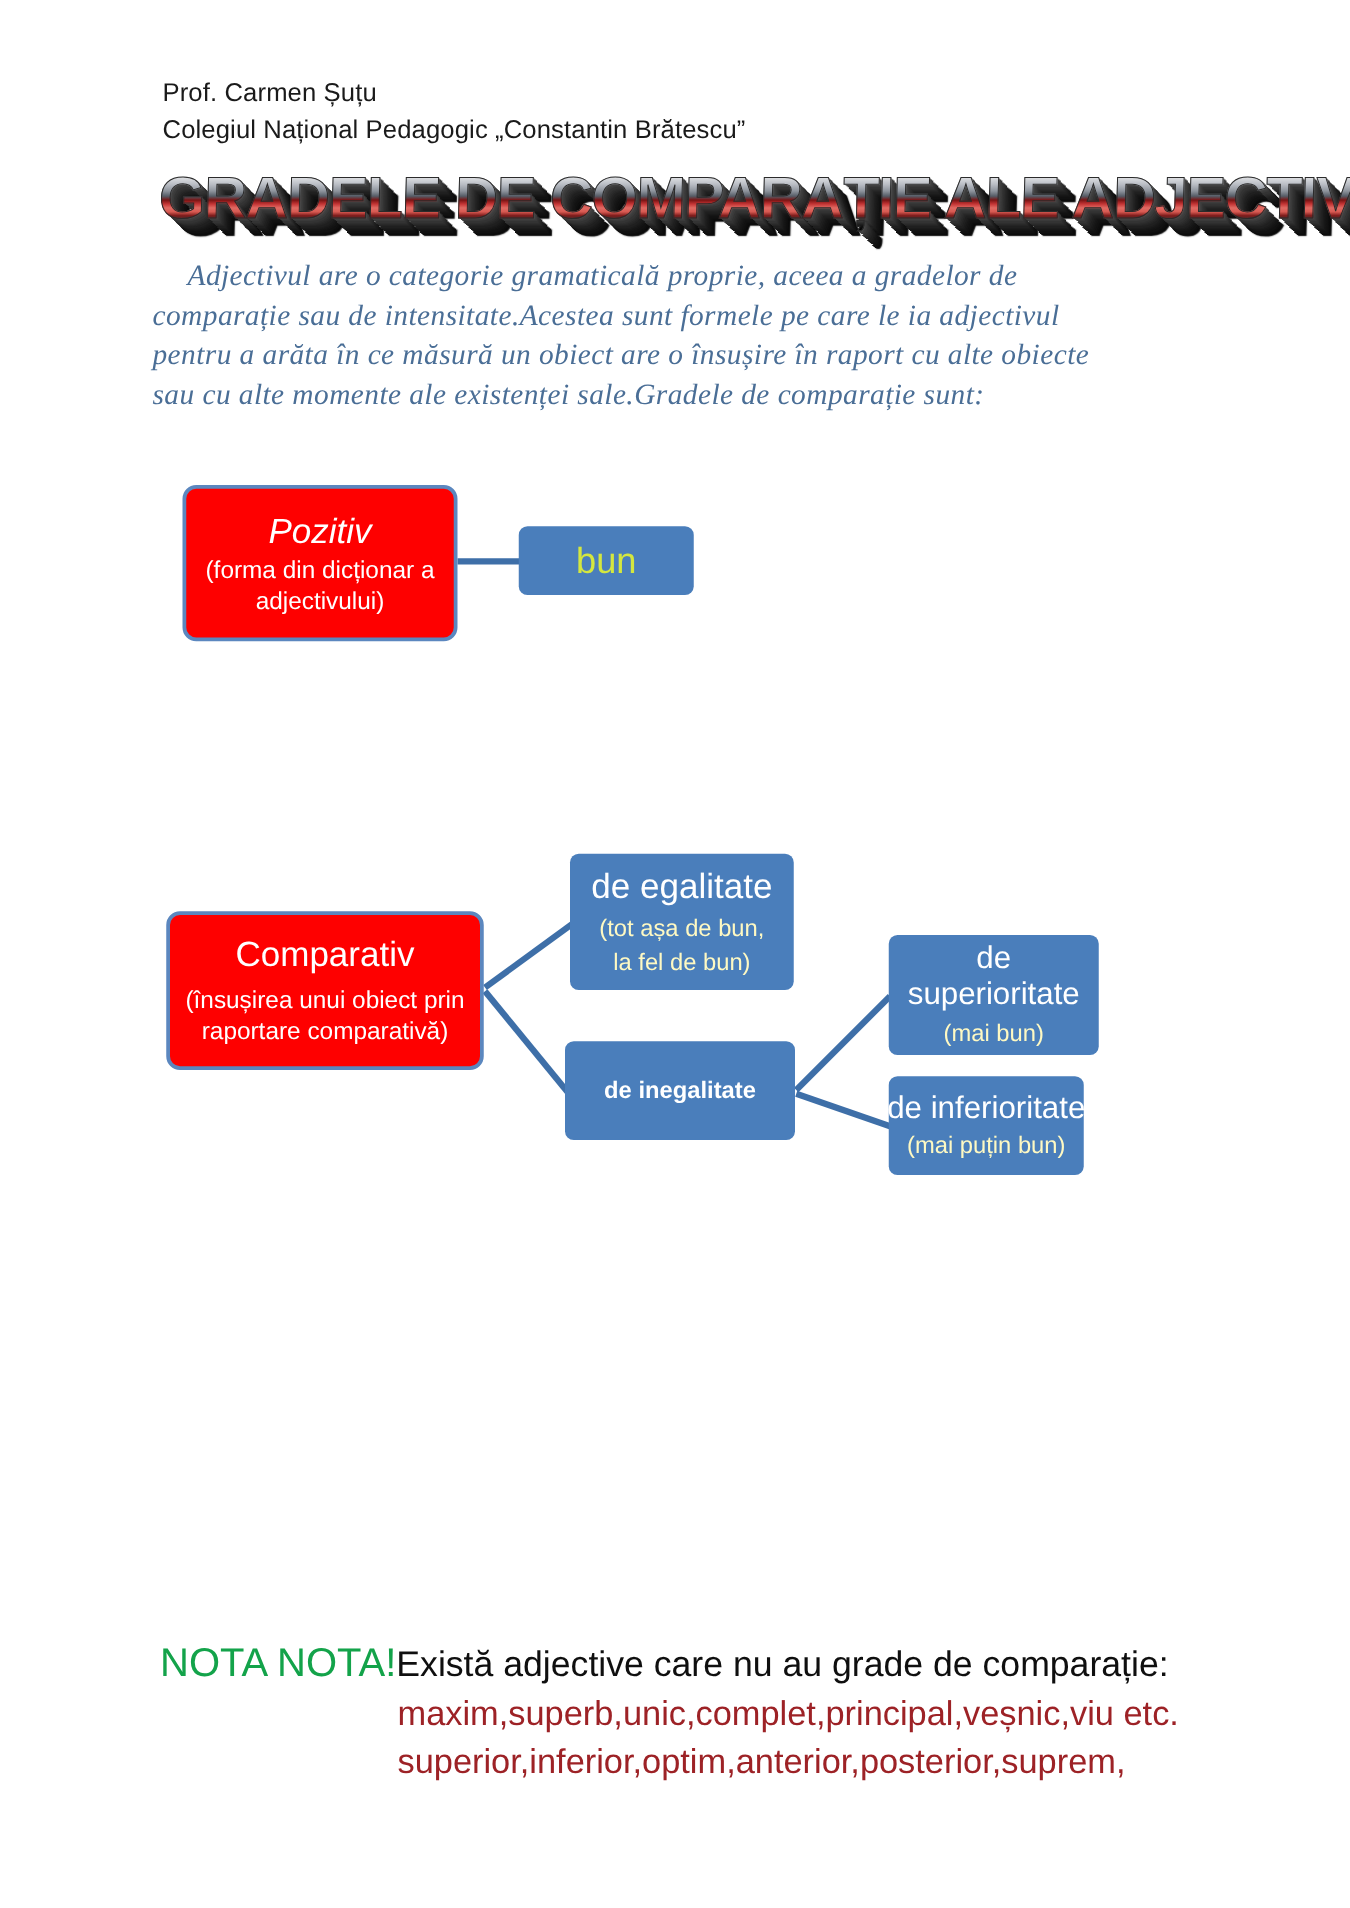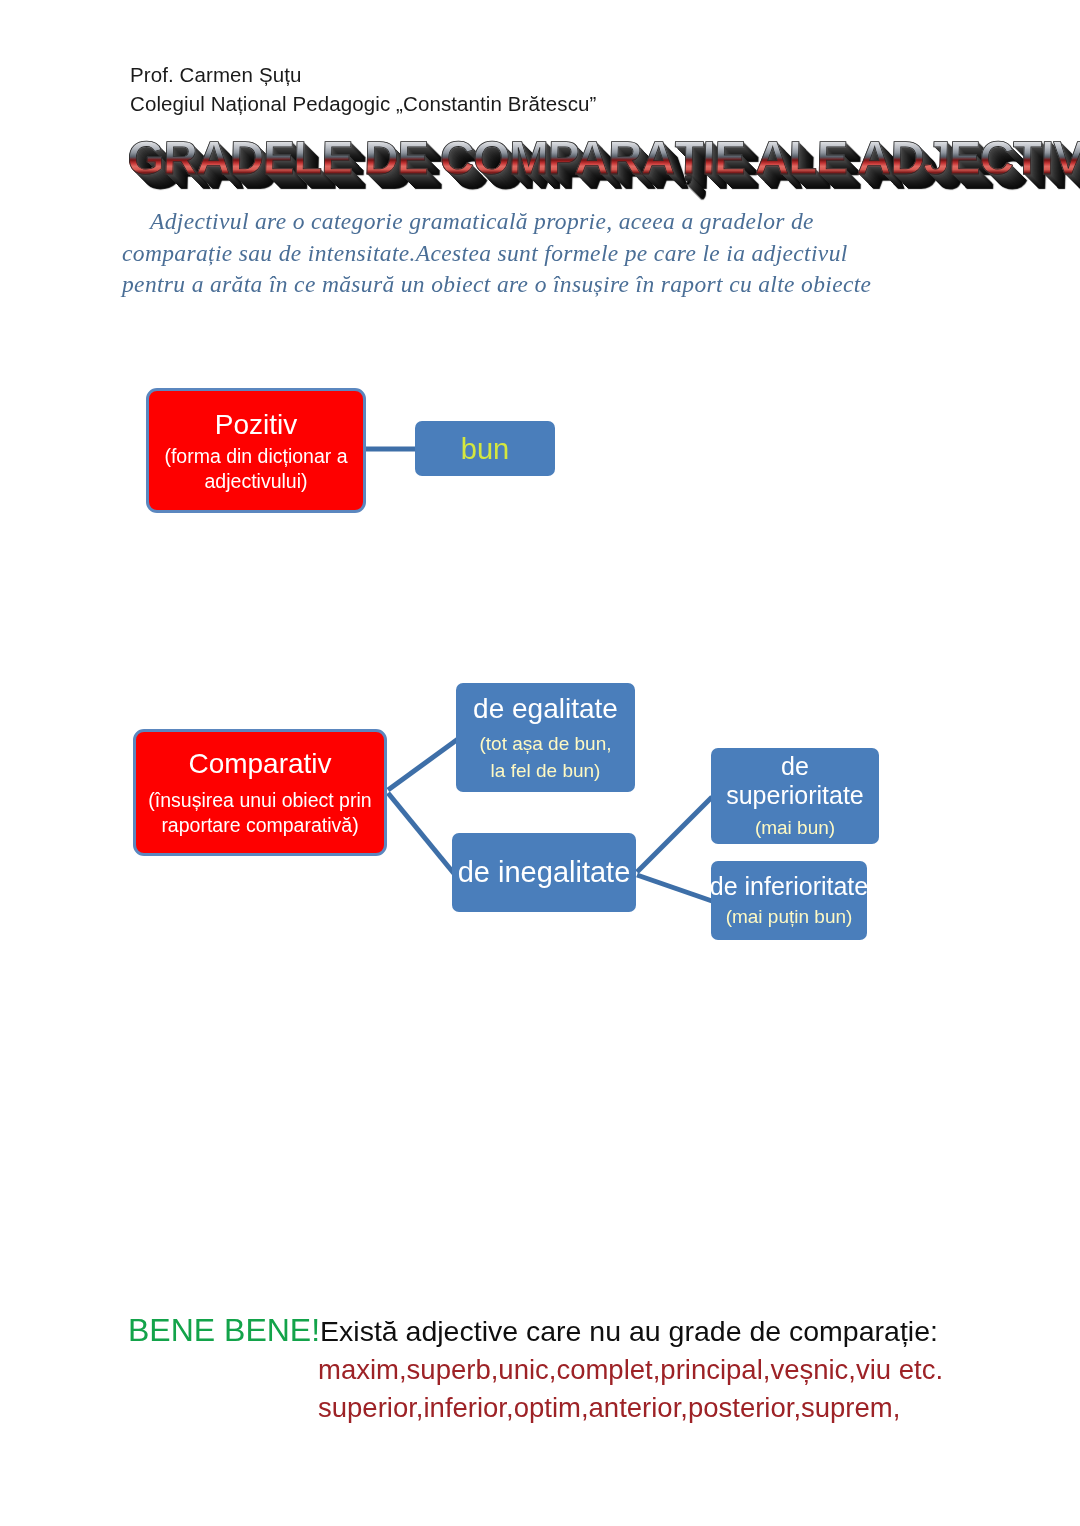--- a/index.html
+++ b/index.html
@@ -148,24 +148,24 @@
 
   
   #box-pozitiv   { left:146px; top:388px;  width:220px; height:125px; }
   #box-bun       { left:415px; top:421px;  width:140px; height:55px;  }
   #box-comparativ{ left:133px; top:729px;  width:254px; height:127px; }
   #box-egalitate { left:456px; top:683px;  width:179px; height:109px; }
   #box-inegalit  { left:452px; top:833px;  width:184px; height:79px;  }
   #box-superior  { left:711px; top:748px;  width:168px; height:96px;  }
   #box-inferior  { left:711px; top:861px;  width:156px; height:79px;  }
 
-  #box-pozitiv .title-line { margin-bottom: 3px; }
+  #box-pozitiv .title-line { margin-bottom: 3px; font-style: italic; }
   #box-comparativ .title-line { margin-bottom: 8px; }
   #box-egalitate .title-line { margin-bottom: 5px; }
-  #box-inegalit .title-line { white-space: nowrap; font-size: 29px; }
+  #box-inegalit .title-line { white-space: nowrap; font-size: 19px; font-weight: bold; }
   #box-superior .title-line { font-size: 25px; line-height: 29px; }
   #box-superior .sub-line-yellow { margin-top: 4px; }
   #box-inferior .title-line { font-size: 25px; line-height: 29px; white-space: nowrap; }
   #box-inferior .sub-line-yellow { margin-top: 2px; }
 
   
   .connectors {
     position: absolute;
     left: 0;
     top: 0;
@@ -214,20 +214,21 @@
   <div class="wordart">
     <span class="shadow-layer">GRADELE DE COMPARAȚIE ALE ADJECTIVULUI</span>
     <span class="face-layer">GRADELE DE COMPARAȚIE ALE ADJECTIVULUI</span>
   </div>
 </div>
 
 <div class="intro">
   <div class="indent">Adjectivul are o categorie gramaticală proprie, aceea a gradelor de</div>
   <div>comparație sau de intensitate.Acestea sunt formele pe care le ia adjectivul</div>
   <div>pentru a arăta în ce măsură un obiect are o însușire în raport cu alte obiecte</div>
+  <div>sau cu alte momente ale existenței sale.Gradele de comparație sunt:</div>
 </div>
 
 <svg class="connectors" viewBox="0 0 1080 1526" width="1080" height="1526">
 
   <line x1="366" y1="449" x2="416" y2="449" stroke="#3e6fa8" stroke-width="5"></line>
 
   <line x1="388" y1="790" x2="458" y2="739" stroke="#3e6fa8" stroke-width="5"></line>
 
   <line x1="388" y1="793" x2="456" y2="876" stroke="#3e6fa8" stroke-width="5"></line>
 
@@ -268,17 +269,17 @@
   <div class="sub-line-yellow">(mai bun)</div>
 </div>
 
 <div class="box box-blue" id="box-inferior">
   <div class="title-line">de inferioritate</div>
   <div class="sub-line-yellow">(mai puțin bun)</div>
 </div>
 
 <div class="nota-wrap">
   <div class="nota-line1">
-    <span class="nota-bene">BENE BENE!</span><span class="nota-text">Există adjective care nu au grade de comparație:</span>
+    <span class="nota-bene">NOTA NOTA!</span><span class="nota-text">Există adjective care nu au grade de comparație:</span>
   </div>
   <div class="nota-list">maxim,superb,unic,complet,principal,veșnic,viu etc.</div>
   <div class="nota-list">superior,inferior,optim,anterior,posterior,suprem,</div>
 </div>
 
 </body></html>

